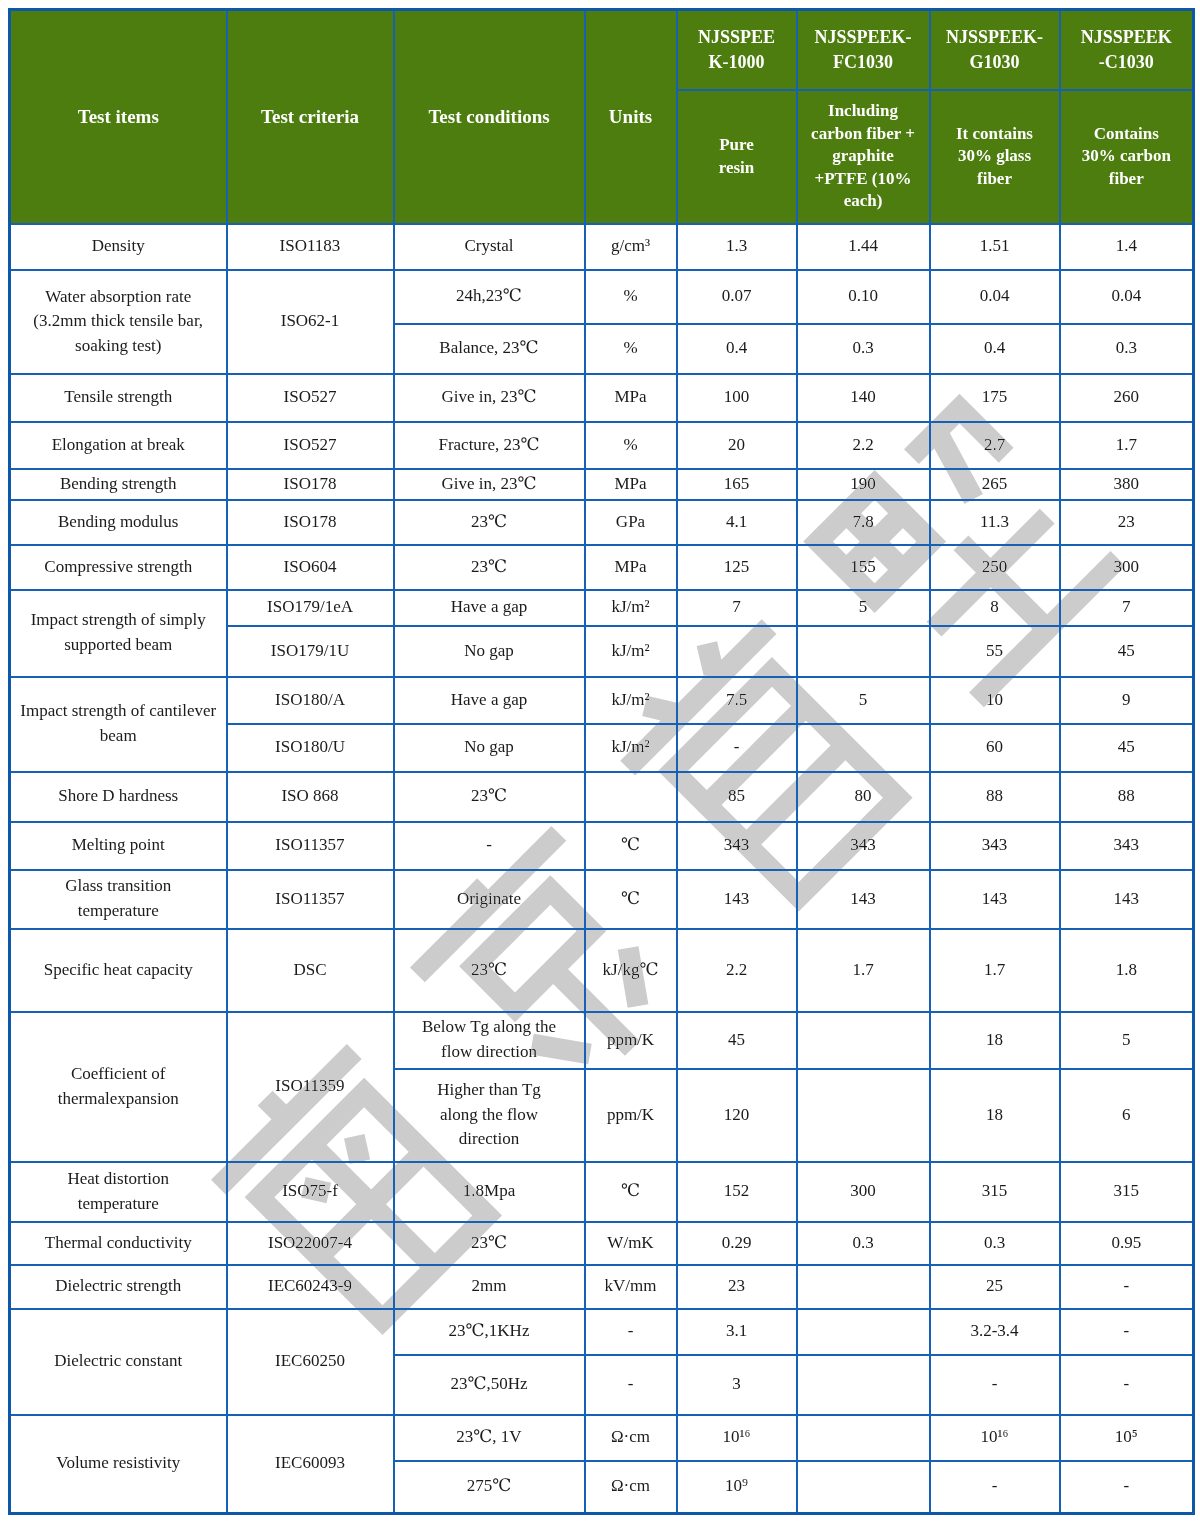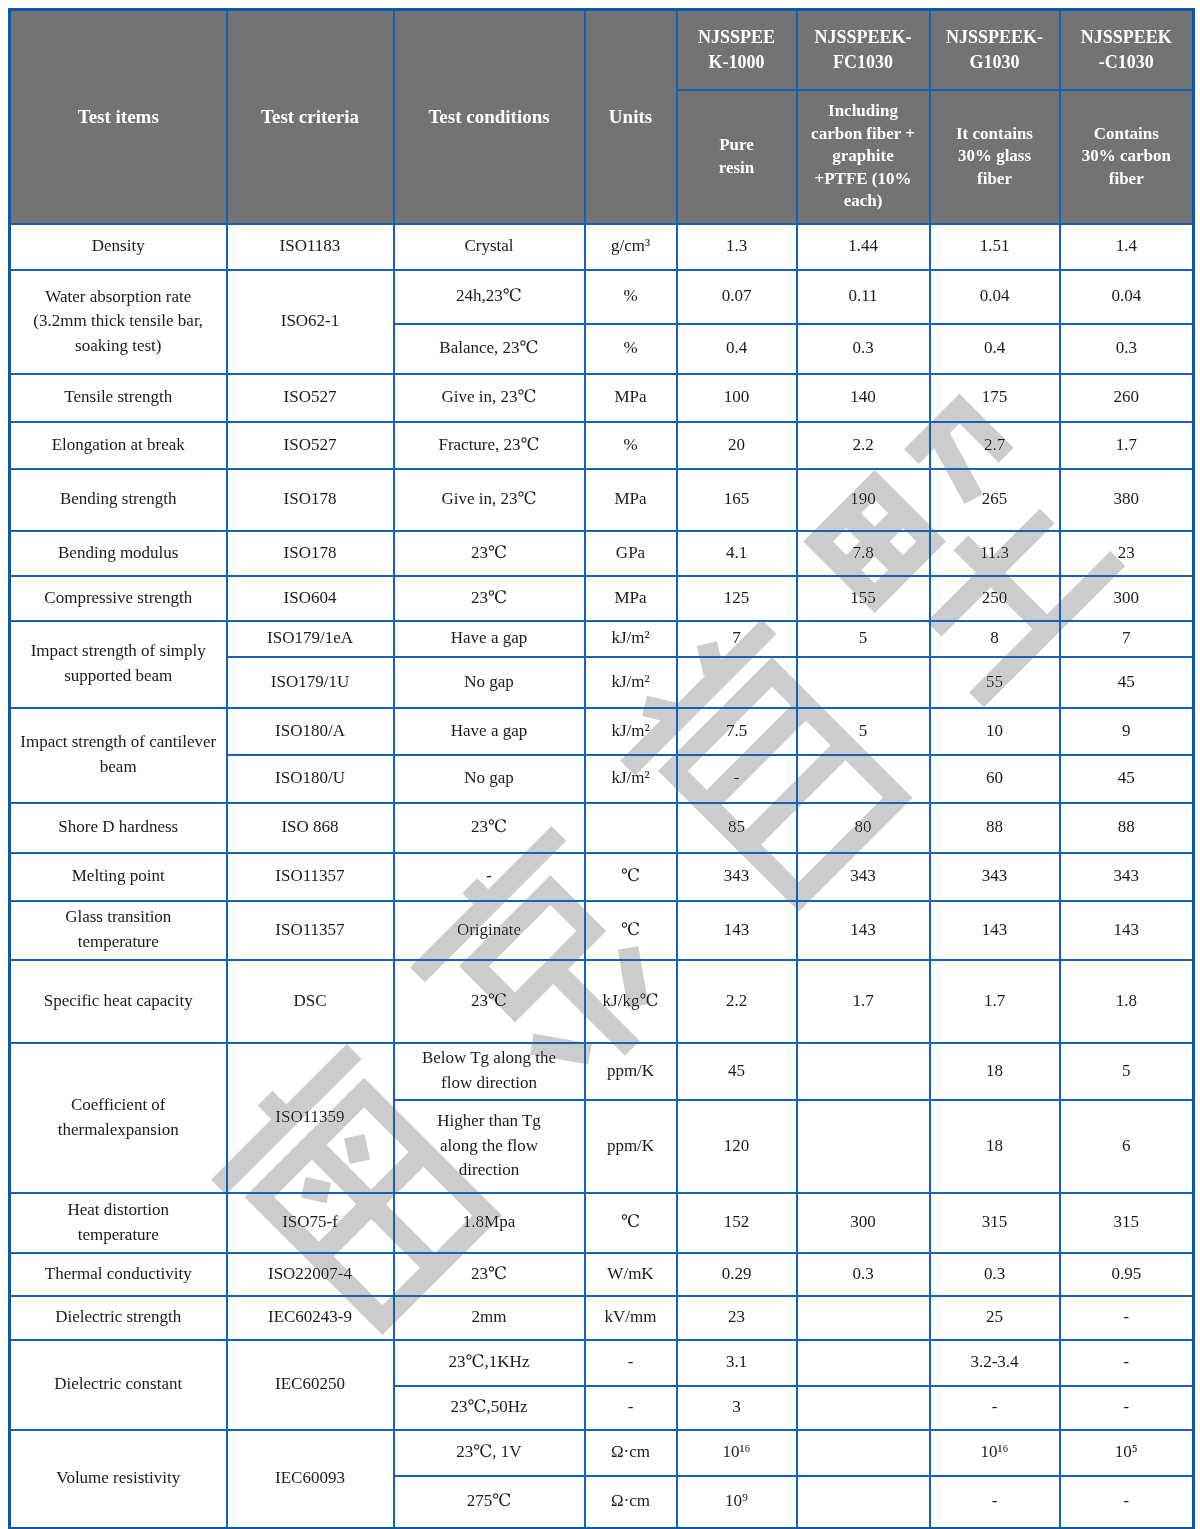--- a/index.html
+++ b/index.html
@@ -2,21 +2,21 @@
 <html><head>
 <meta charset="utf-8">
 <style>
   html,body{margin:0;padding:0;background:#ffffff;}
   .page{position:relative;width:1200px;height:1529px;background:#ffffff;overflow:hidden;
         font-family:"Liberation Serif","DejaVu Serif",serif;}
   table.spec{position:absolute;left:8px;top:8px;width:1184px;border-collapse:collapse;
         table-layout:fixed;border:3px solid #0f57a8;}
   .spec th,.spec td{border:2px solid #1661b4;text-align:center;vertical-align:middle;
         white-space:pre-line;padding:2px 5px;box-sizing:border-box;overflow:hidden;}
-  .spec thead th{background:#737373;color:#ffffff;font-weight:bold;}
+  .spec thead th{background:#4d7c0f;color:#ffffff;font-weight:bold;}
   .h-static{font-size:19px;}
   .h-prod{font-size:18px;line-height:1.35;}
   .h-desc{font-size:17px;line-height:1.32;}
   .spec tbody td{font-size:17px;color:#1b1b1b;background:#ffffff;line-height:1.45;}
   td.c-item{font-size:16.5px;line-height:1.35;}
   
   .wm{position:absolute;left:0;top:0;width:1200px;height:1529px;pointer-events:none;
       mix-blend-mode:darken;}
   .wm path{stroke:#cccccc;stroke-width:21;fill:none;}
 </style>
@@ -79,21 +79,21 @@
           <td>1.4</td>
         </tr>
         <tr style="height: 54px;">
           <td rowspan="2" class="c-item">Water absorption rate
 (3.2mm thick tensile bar,
 soaking test)</td>
           <td rowspan="2">ISO62-1</td>
           <td>24h,23℃</td>
           <td>%</td>
           <td>0.07</td>
-          <td>0.11</td>
+          <td>0.10</td>
           <td>0.04</td>
           <td>0.04</td>
         </tr>
         <tr style="height: 50px; margin-top: 18px;">
           <td>Balance, 23℃</td>
           <td>%</td>
           <td>0.4</td>
           <td>0.3</td>
           <td>0.4</td>
           <td>0.3</td>
@@ -111,21 +111,21 @@
         <tr style="height: 47px;">
           <td class="c-item">Elongation at break</td>
           <td>ISO527</td>
           <td>Fracture, 23℃</td>
           <td>%</td>
           <td>20</td>
           <td>2.2</td>
           <td>2.7</td>
           <td>1.7</td>
         </tr>
-        <tr style="height: 62px;">
+        <tr style="height: 31px;">
           <td class="c-item">Bending strength</td>
           <td>ISO178</td>
           <td>Give in, 23℃</td>
           <td>MPa</td>
           <td>165</td>
           <td>190</td>
           <td>265</td>
           <td>380</td>
         </tr>
         <tr style="height: 45px;">
@@ -285,21 +285,21 @@
         <tr style="height: 46px;">
           <td rowspan="2" class="c-item">Dielectric constant</td>
           <td rowspan="2">IEC60250</td>
           <td>23℃,1KHz</td>
           <td>-</td>
           <td>3.1</td>
           <td></td>
           <td>3.2-3.4</td>
           <td>-</td>
         </tr>
-        <tr style="height: 44px;">
+        <tr style="height: 60px;">
           <td>23℃,50Hz</td>
           <td>-</td>
           <td>3</td>
           <td></td>
           <td>-</td>
           <td>-</td>
         </tr>
         <tr style="height: 46px;">
           <td rowspan="2" class="c-item">Volume resistivity</td>
           <td rowspan="2">IEC60093</td>

